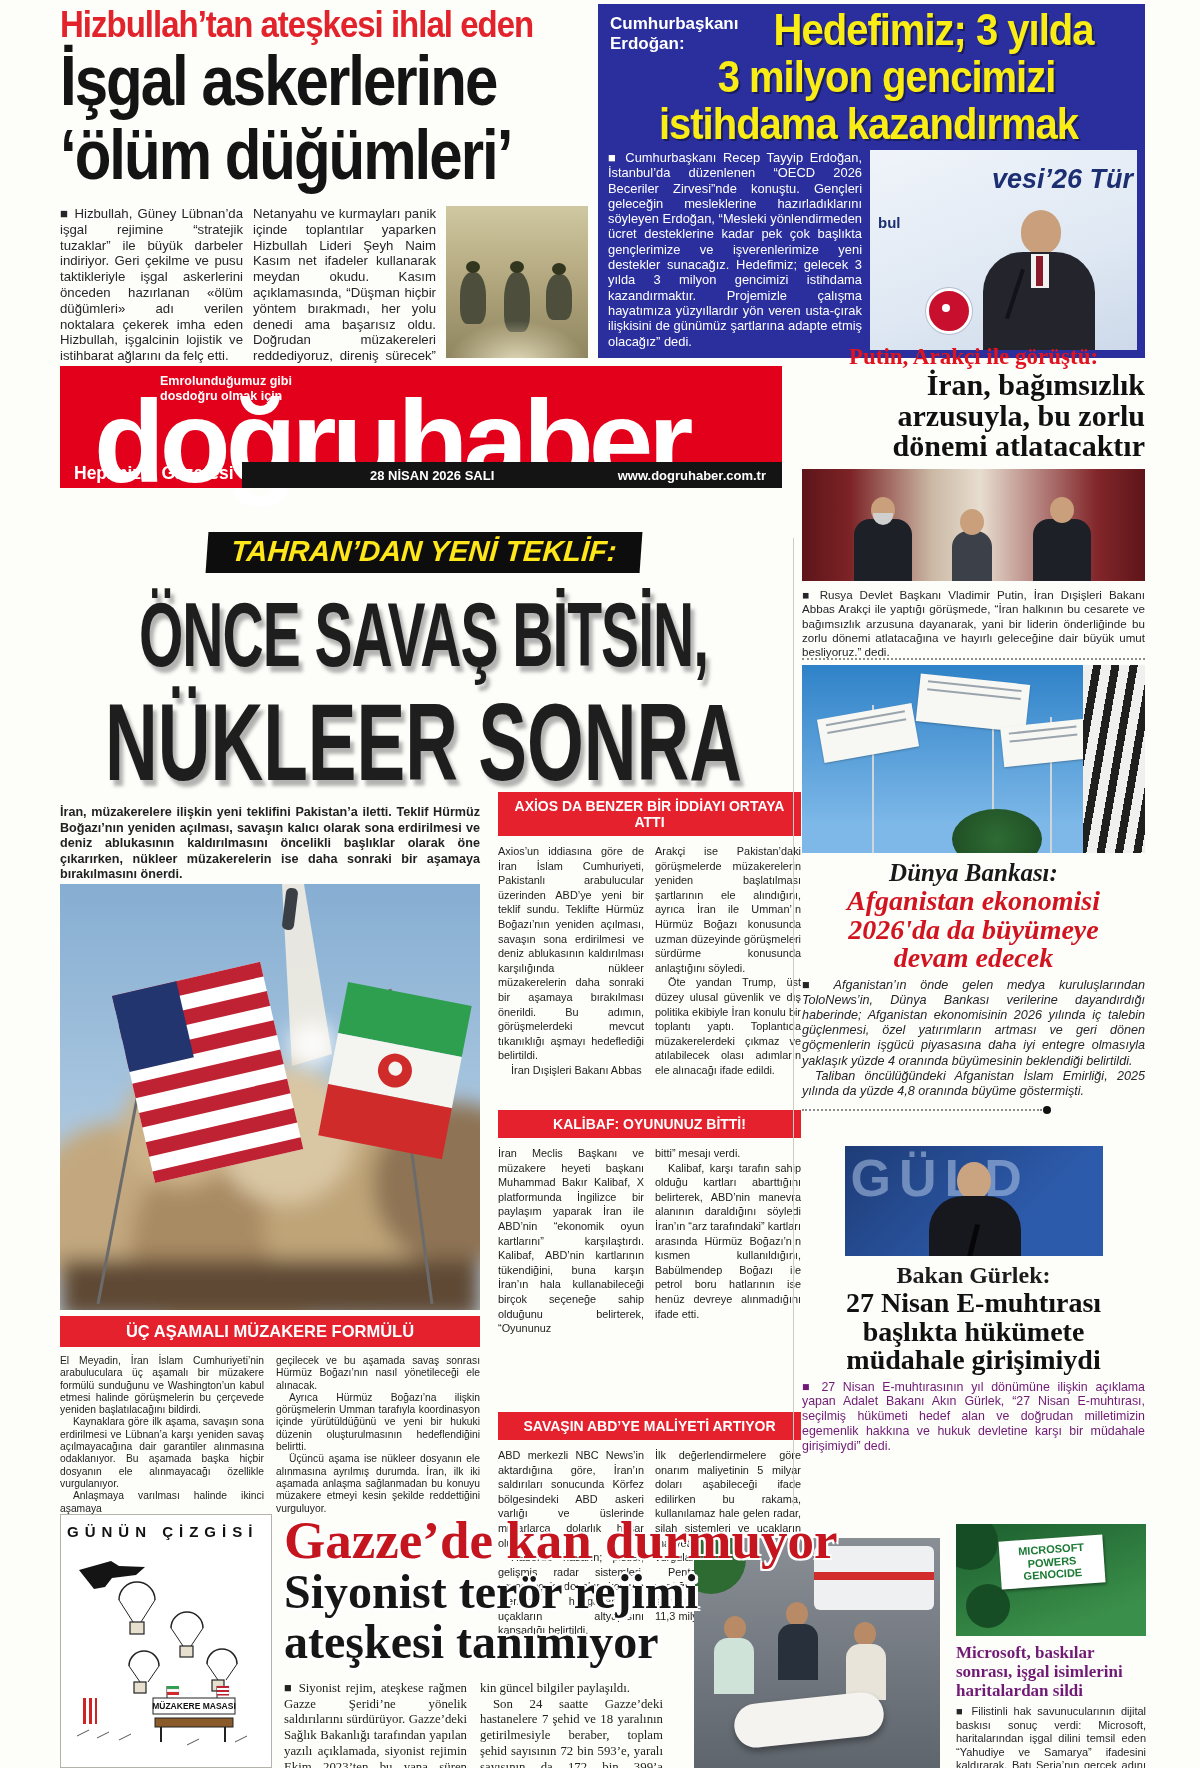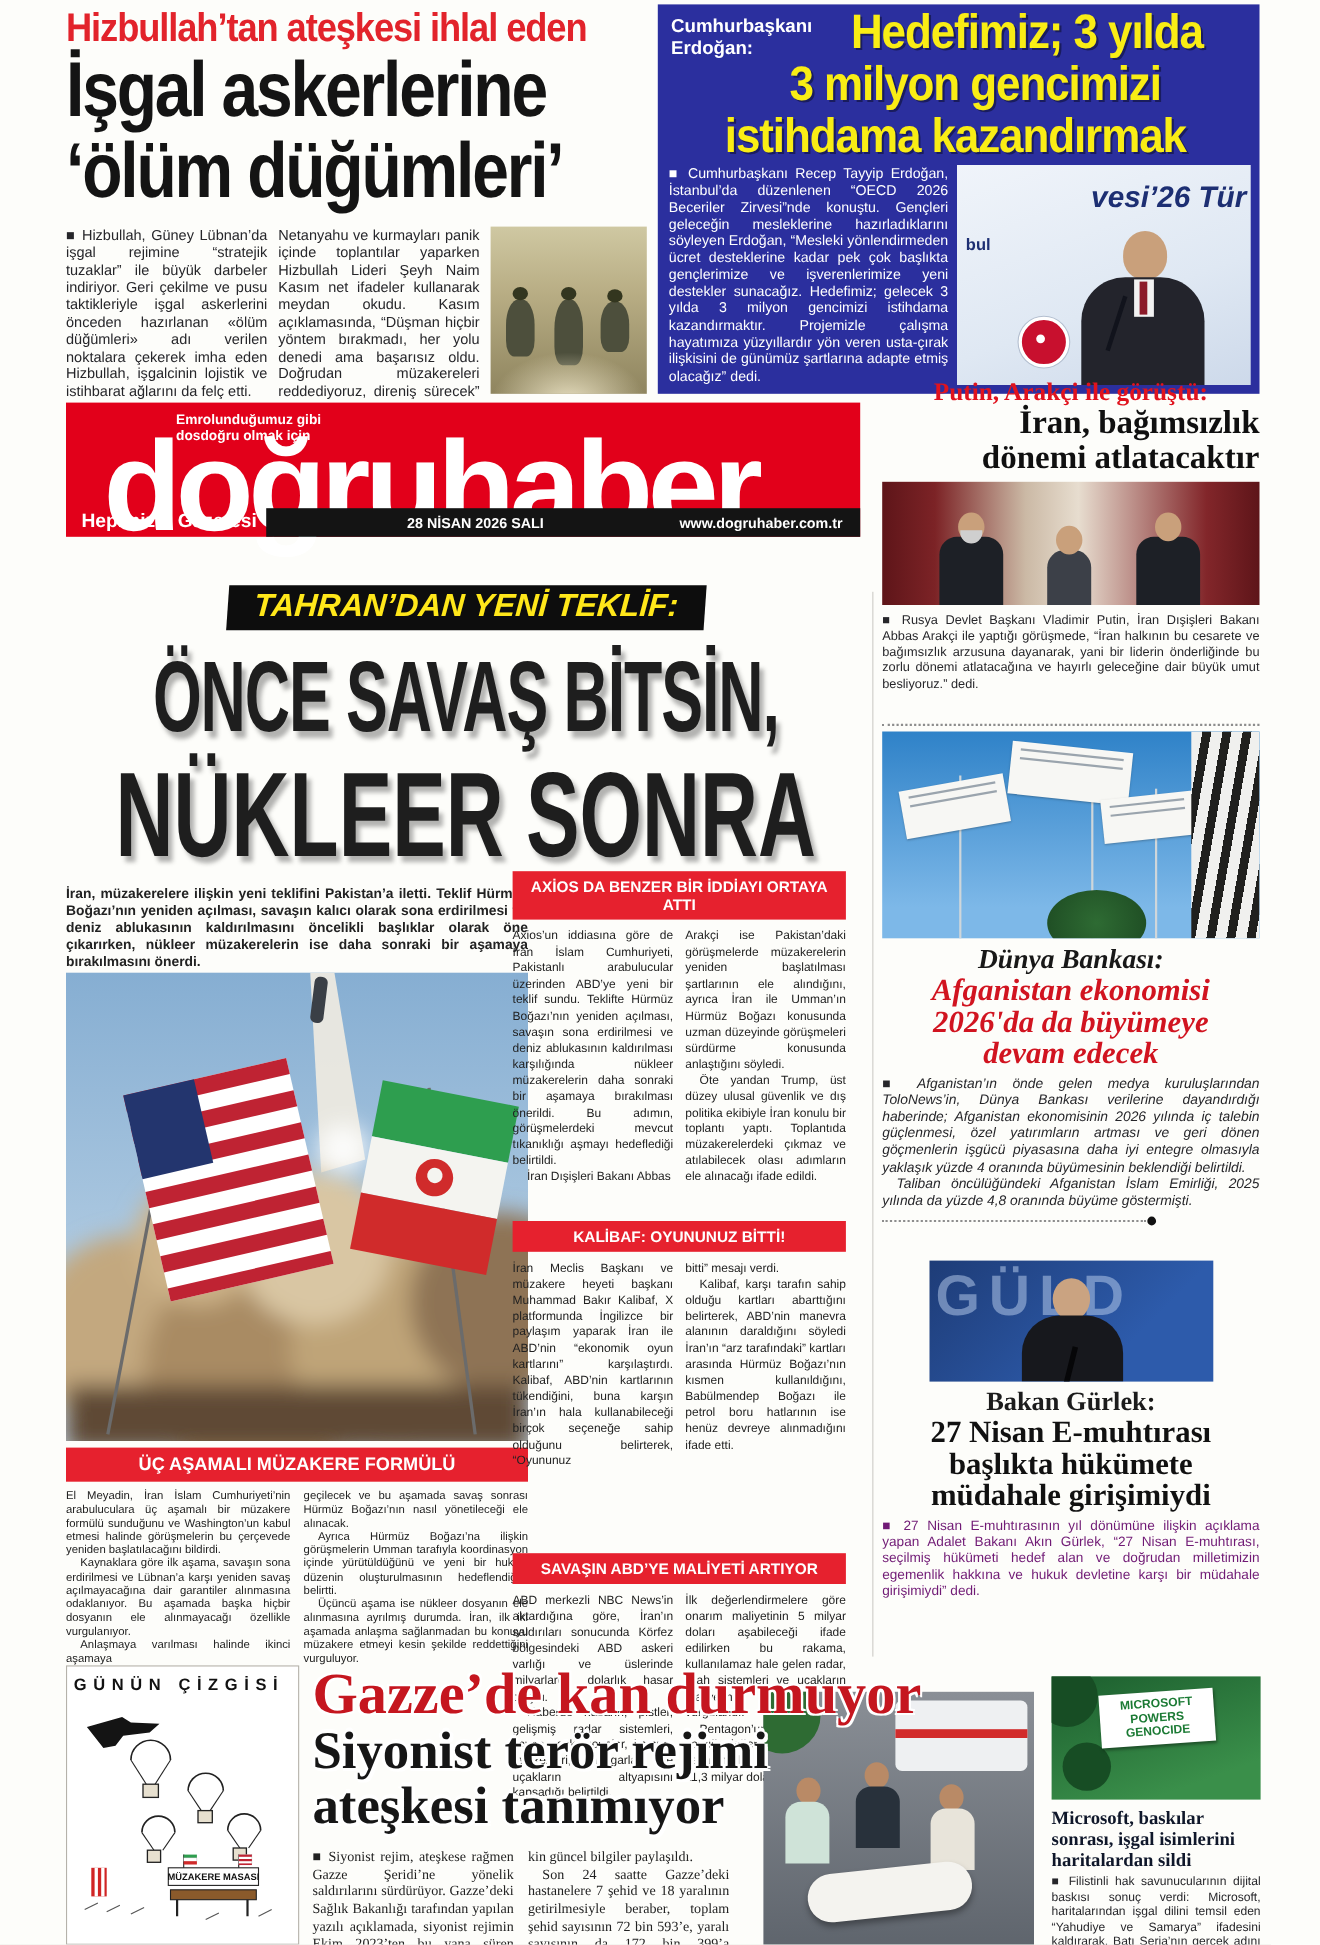--- a/index.html
+++ b/index.html
@@ -98,21 +98,21 @@
   .main-lede{width:420px;margin-top:8px;font-size:12.6px;line-height:15.6px;font-weight:bold;
      color:#222;text-align:justify;}
   
   .photo-flags{left:60px;top:884px;width:420px;height:426px;}
   
   .section-formul{left:60px;top:1316px;width:420px;}
   .section-formul .bar-red{font-size:16.5px;}
   .formul-cols{margin-top:8px;gap:12px;}
   .formul-cols .fcol{width:204px;font-size:10.3px;line-height:12.3px;color:#222;}
   
-  .col-axios{left:466px;top:792px;width:303px;}
+  .col-axios{left:498px;top:792px;width:303px;}
   .col-axios .bar-red{font-size:14px;padding:6px 2px;}
   .mini-cols{margin-top:8px;gap:11px;margin-bottom:8px;}
   .mini-cols .mcol{width:146px;font-size:10.9px;line-height:14.6px;color:#222;}
   .row-axios{min-height:258px;}
   .row-kalibaf{min-height:258px;}
   
   .story-afganistan{left:802px;top:658px;width:343px;font-style:italic;}
   .photo-afgan{margin-top:5px;height:188px;background:linear-gradient(180deg,#2f82c8,#7db8e8 85%);}
   .aflag{position:absolute;background:#f7f7f4;box-shadow:0 1px 2px rgba(0,0,0,.25);}
   .aflag i{display:block;height:2px;background:#9aa4ad;margin:6px 8px 0;}
@@ -148,21 +148,21 @@
   .gur-body-text{margin-top:5px;font-size:12.4px;line-height:14.8px;text-align:justify;color:#701a75;}
   
   .story-microsoft{left:956px;top:1524px;width:190px;}
   .photo-protest{height:112px;background:linear-gradient(160deg,#1c5e2e,#3a8f4a 80%);}
   .leaf{position:absolute;border-radius:50%;background:#174d24;}
   .sign{position:absolute;left:44px;top:14px;width:104px;background:#fff;transform:rotate(-4deg);
      padding:5px 0;text-align:center;font-weight:bold;font-size:11px;line-height:12.5px;
      color:#1b7a34;box-shadow:1px 2px 3px rgba(0,0,0,.4);}
   .sign span{display:block;}
   .ms-headline{margin-top:7px;font-family:"Liberation Serif",serif;font-size:17px;font-weight:bold;
-     line-height:1.12;color:#0f172a;}
+     line-height:1.12;color:#701a75;}
   .ms-body{margin-top:5px;font-size:11px;line-height:13.6px;text-align:justify;color:#26262a;}
   
   .story-gazze{left:284px;top:1514px;width:664px;}
   .gaz-kicker{position:relative;z-index:2;font-family:"Liberation Serif",serif;font-size:53px;
      font-weight:bold;color:#c5161f;white-space:nowrap;line-height:1.0;
      text-shadow:2px 2px 0 #fff,-2px -2px 0 #fff,2px -2px 0 #fff,-2px 2px 0 #fff;}
   .gaz-headline{position:relative;z-index:2;font-family:"Liberation Serif",serif;font-size:48px;
      font-weight:bold;color:#161616;line-height:1.04;white-space:nowrap;
      text-shadow:3px 0 0 #fff,-3px 0 0 #fff,0 3px 0 #fff,0 -3px 0 #fff,3px 3px 0 #fff;}
   .gaz-headline span{display:block;}
@@ -244,20 +244,21 @@
     <div class="mast-strip">
       <span>28 NİSAN 2026 SALI</span>
       <span>www.dogruhaber.com.tr</span>
     </div>
   </header>
 
   <section class="abs story-putin">
     <div class="putin-kicker">Putin, Arakçi ile görüştü:</div>
     <div class="putin-headline">
       <span>İran, bağımsızlık</span>
+      <span>arzusuyla, bu zorlu</span>
       <span>dönemi atlatacaktır</span>
     </div>
     <div class="photo photo-putin">
       <div class="pfig beard" style="left:52px;width:58px;height:62px;"></div>
       <div class="pfig" style="left:150px;width:40px;height:50px;background:#3c4048;"></div>
       <div class="pfig" style="right:54px;width:58px;height:62px;"></div>
     </div>
     <p class="putin-caption">■ Rusya Devlet Başkanı Vladimir Putin, İran Dışişleri Bakanı Abbas Arakçi ile yaptığı görüşmede, “İran halkının bu cesarete ve bağımsızlık arzusuna dayanarak, yani bir liderin önderliğinde bu zorlu dönemi atlatacağına ve hayırlı geleceğine dair büyük umut besliyoruz.” dedi.</p>
   </section>
 

